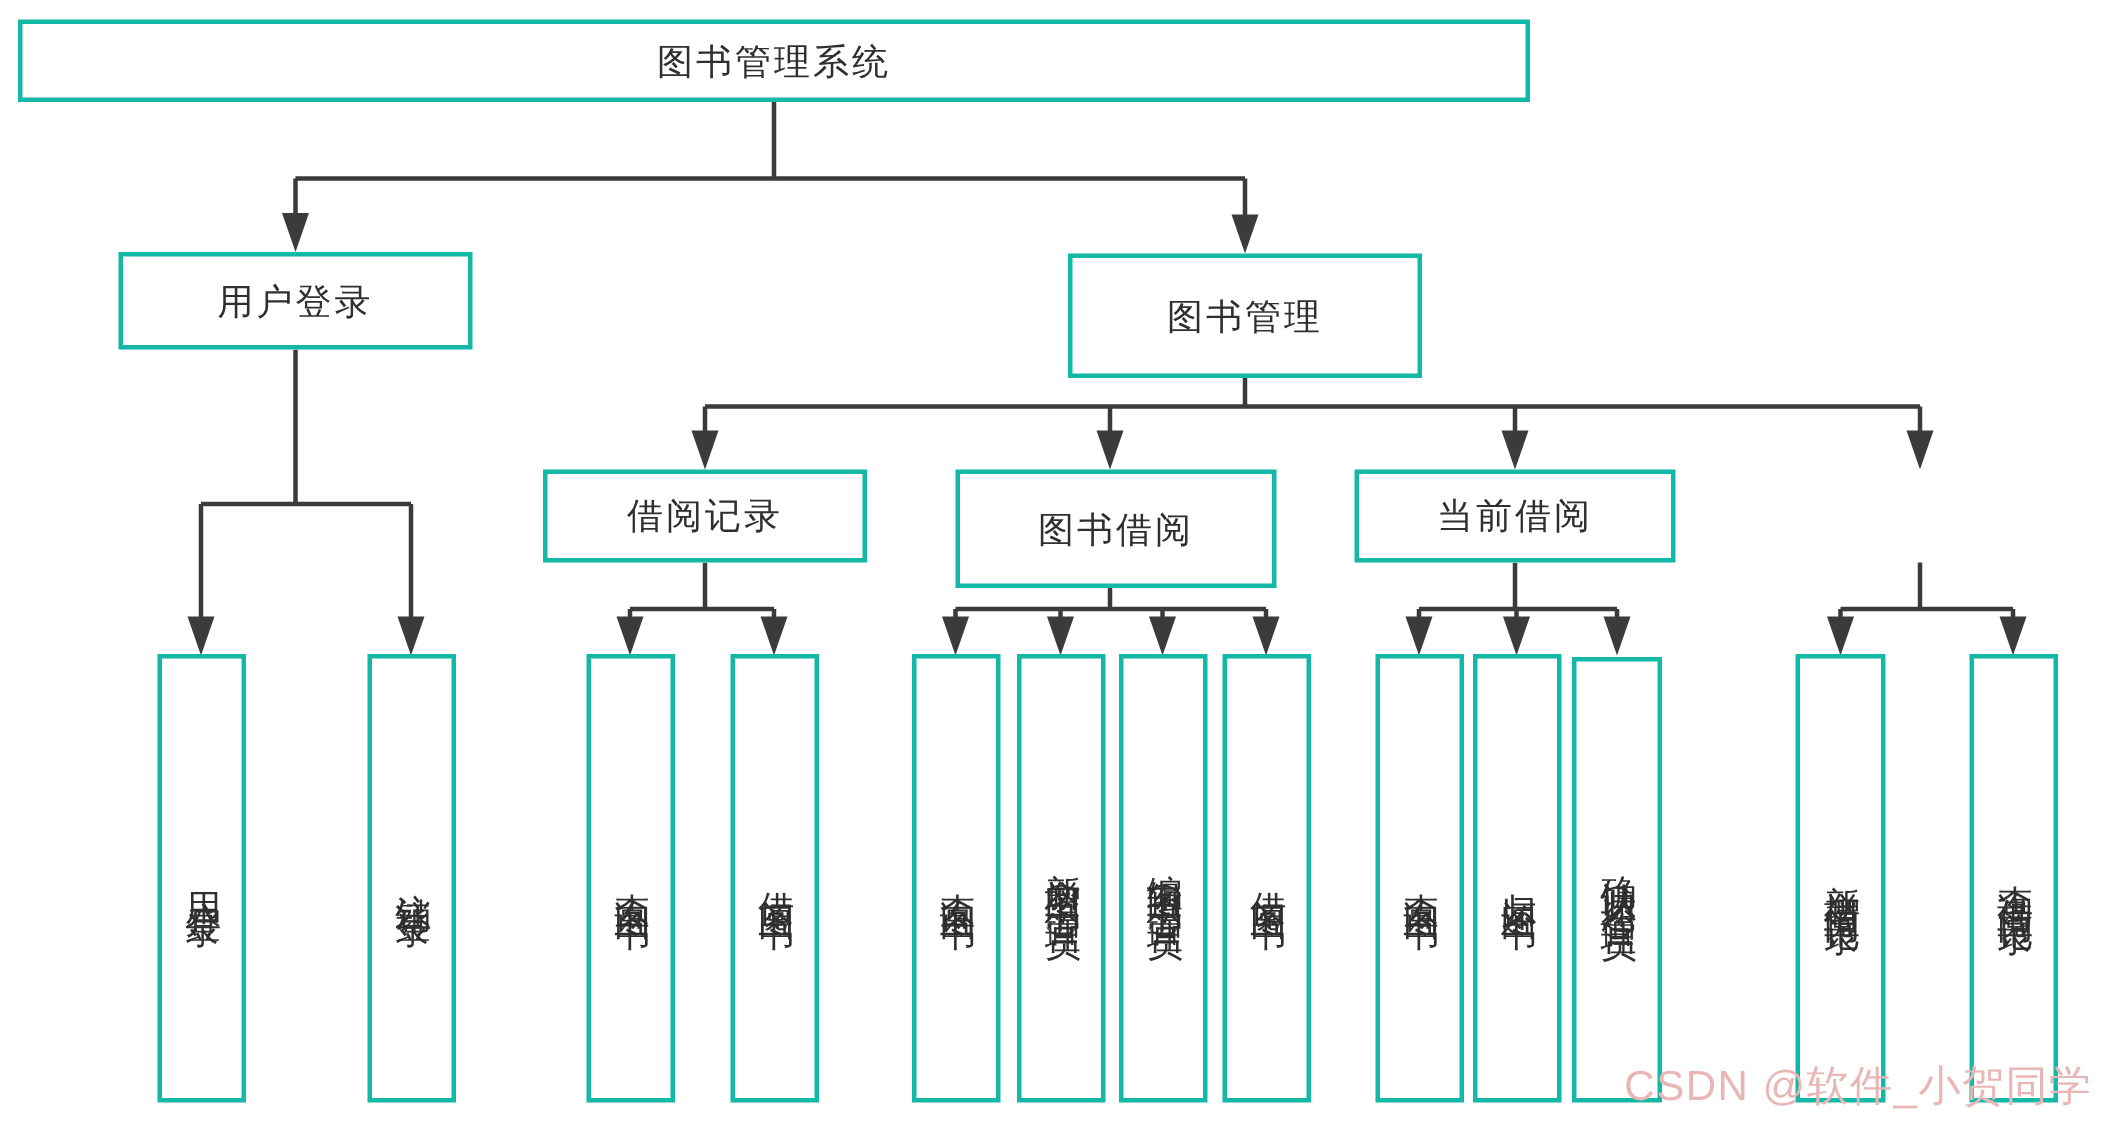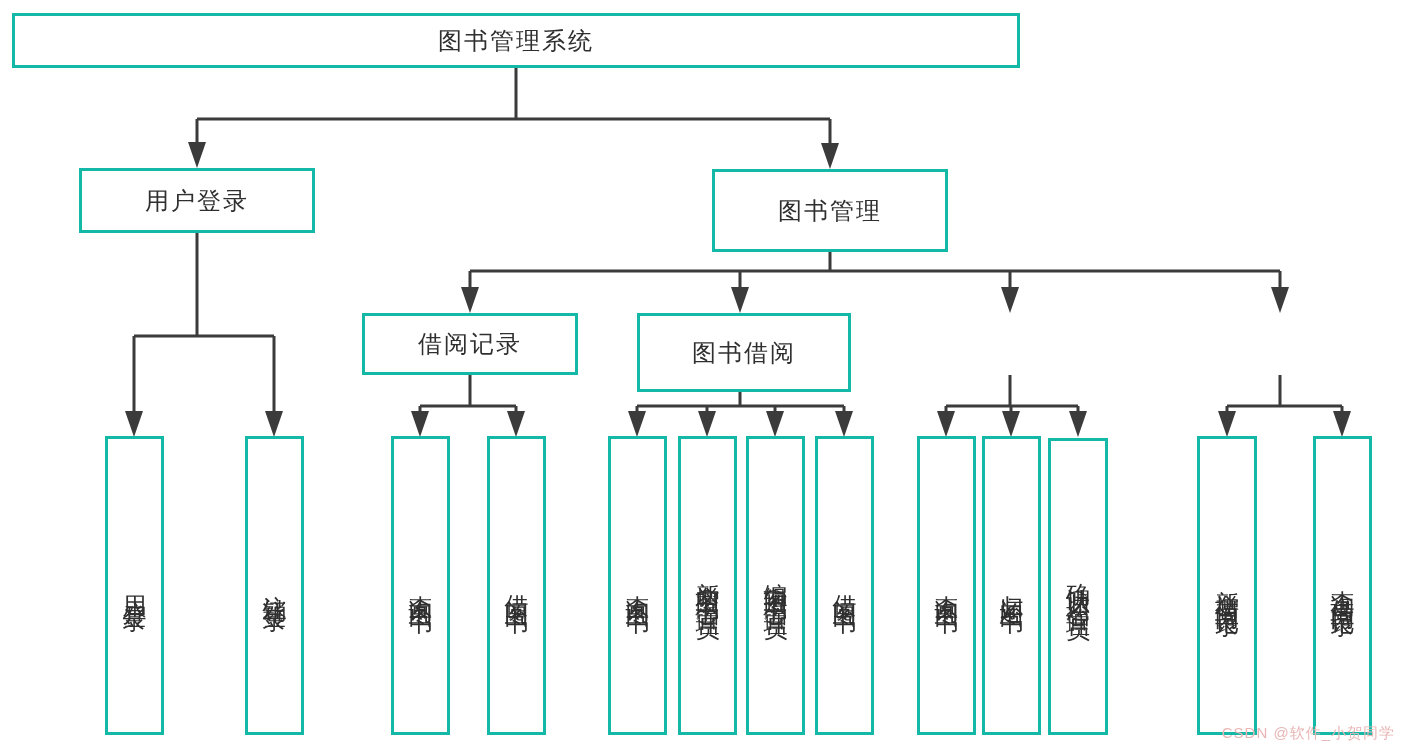--- a/index.html
+++ b/index.html
@@ -41,21 +41,21 @@
     writing-mode: vertical-rl;
     text-orientation: mixed;
     font-size: 24px;
     letter-spacing: 5px;
     white-space: nowrap;
   }
   .watermark {
     position: absolute;
     right: 10px;
     bottom: 4px;
-    font-size: 15px;
+    font-size: 28px;
     letter-spacing: 1px;
     color: #e9b6b6;
     z-index: 5;
     pointer-events: none;
     white-space: nowrap;
   }
 </style>
 </head>
 <body>
 
@@ -111,20 +111,23 @@
   <div class="box" style="left:712px; top:169px; width:236px; height:83px">
     <span class="h-label">图书管理</span>
   </div>
 
   <div class="box" style="left:362px; top:313px; width:216px; height:62px">
     <span class="h-label">借阅记录</span>
   </div>
   <div class="box" style="left:637px; top:313px; width:214px; height:79px">
     <span class="h-label">图书借阅</span>
   </div>
+  <div class="box" style="left:903px; top:313px; width:214px; height:62px">
+    <span class="h-label">当前借阅</span>
+  </div>
 
   <div class="box" style="left:105px; top:436px; width:59px; height:299px">
     <span class="v-label">用户登录</span>
   </div>
   <div class="box" style="left:245px; top:436px; width:59px; height:299px">
     <span class="v-label">注销登录</span>
   </div>
 
   <div class="box" style="left:391px; top:436px; width:59px; height:299px">
     <span class="v-label">查询图书</span>

